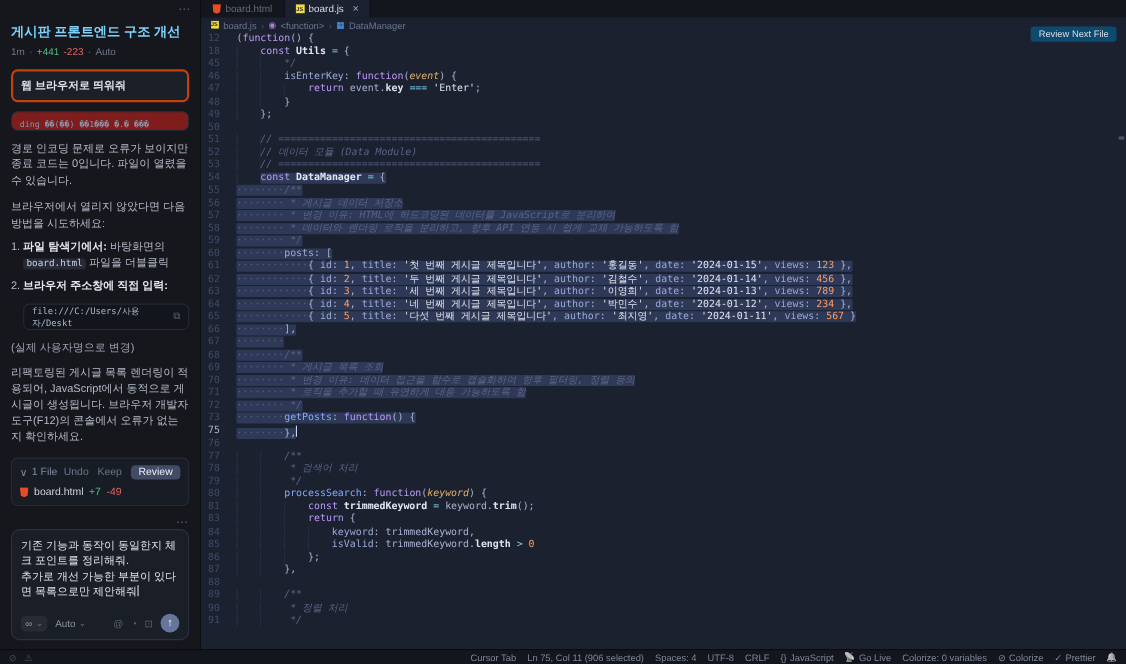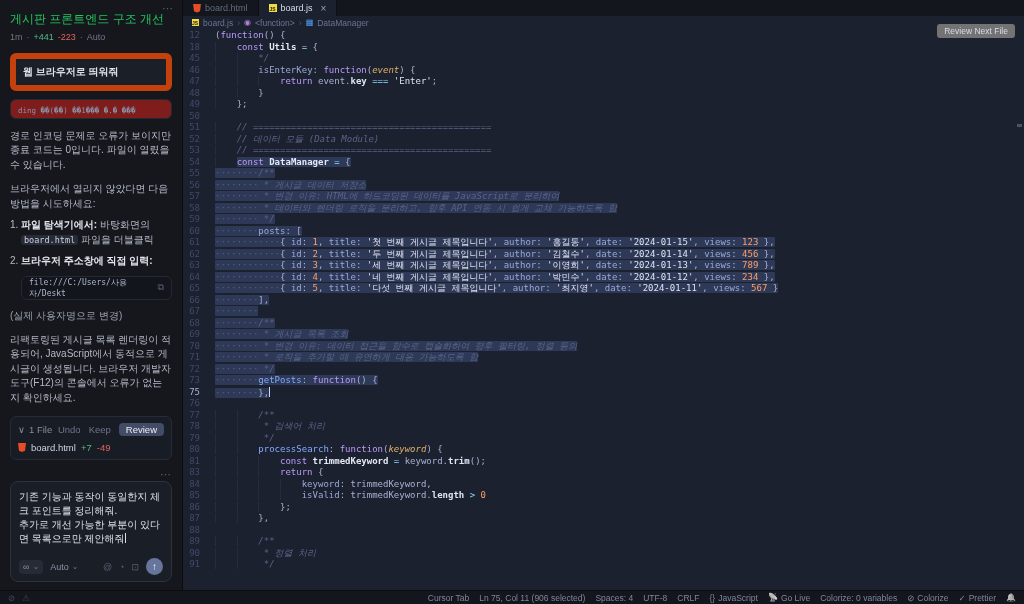--- a/index.html
+++ b/index.html
@@ -2,24 +2,24 @@
 <html><head>
 <meta charset="utf-8">
 <style>
 *{margin:0;padding:0;box-sizing:border-box}
 html,body{width:1024px;height:604px;overflow:hidden;background:#101218;font-family:"Liberation Sans",sans-serif}
 .app{position:relative;width:1024px;height:604px;background:#101218;color:#c6ccda}
 
 
 .sidebar{position:absolute;left:0;top:0;width:183px;height:590px;background:#15171d;border-right:1px solid #0a0c10;display:flex;flex-direction:column;padding:6px 10px 8px;overflow:hidden}
 .kebab-top{position:absolute;right:8px;top:2px;color:#596175;font-size:11px;letter-spacing:1px;cursor:default}
-.sb-title{font-size:12px;font-weight:normal;color:#22c55e;margin-top:6px;line-height:15px}
+.sb-title{font-size:12px;font-weight:bold;color:#7dd3fc;margin-top:16px;line-height:15px}
 .sb-meta{font-size:9px;color:#6f7789;display:flex;gap:4px;margin-top:5px;align-items:center}
 .add{color:#57b987}.rem{color:#e0635e}
-.msgbox{margin-top:11px;border:6px solid #c2410c;background:#1b1f28;border-radius:6px;padding:6px 7px;font-size:10px;font-weight:bold;color:#dde1ea}
+.msgbox{margin-top:11px;border:2px solid #c2410c;background:#1b1f28;border-radius:6px;padding:6px 7px;font-size:10px;font-weight:bold;color:#dde1ea}
 .termbox{margin-top:8px;background:#7f1d1d;border:1px solid #242936;border-radius:6px;padding:6px 7px 5px;font-family:"DejaVu Sans Mono","Liberation Mono",monospace;font-size:7.5px;line-height:9.6px;color:#8a93a8;overflow:hidden}
 .tline{white-space:pre;overflow:hidden}
 .sb-p{margin-top:10px;font-size:10px;line-height:14.5px;color:#b4bac8}
 .sb-li{display:flex;margin-top:7px;font-size:10px;line-height:14.5px;color:#b4bac8}
 .sb-li .num{width:11px;flex:none}
 .sb-li b,.sb-p b{color:#e2e6ee}
 .codechip{font-family:"DejaVu Sans Mono","Liberation Mono",monospace;font-size:8.5px;background:#262b37;border-radius:3px;padding:0 3px;color:#ccd2e0}
 .codeblock{margin:7px 0 0 11px;background:#12151b;border:1px solid #242936;border-radius:6px;padding:0 7px;font-family:"DejaVu Sans Mono","Liberation Mono",monospace;font-size:8px;color:#aeb6c8;display:flex;justify-content:space-between;align-items:center;}
 .copy-ic{color:#596175;font-size:9px;cursor:pointer;flex:none}
 .note{margin-top:9px;font-size:10px;color:#9aa1b0}
@@ -45,21 +45,21 @@
 
 .main{position:absolute;left:183px;top:0;right:0;height:590px;display:flex;flex-direction:column;background:#1c2130}
 .tabbar{height:16px;background:#13161c;display:flex;flex:none}
 .tab{display:flex;align-items:center;gap:4px;padding:0 10px;font-size:9px;color:#626b7d;border-right:1px solid #0d0f14;cursor:pointer}
 .tab.active{background:#1c2130;color:#d6dce8}
 .tab .x{margin-left:4px;color:#9aa3b5;font-size:10px}
 .breadcrumb{height:13px;background:#1c2130;display:flex;align-items:center;gap:4px;padding:0 9px;font-size:8.5px;color:#6b7590;flex:none}
 .bc-sep{color:#4c566e}
 .bc-fn{color:#b180d7;font-size:8px}
 .bc-sym{color:#4fa6ff;font-size:8px}
-.review-next{position:absolute;top:24px;right:9px;z-index:6;background:#737373;color:#d7dce8;font-size:8.5px;padding:2px 7px;border-radius:3px;cursor:pointer}
+.review-next{position:absolute;top:24px;right:9px;z-index:6;background:#0c4a6e;color:#d7dce8;font-size:8.5px;padding:2px 7px;border-radius:3px;cursor:pointer}
 .editor{flex:1;position:relative;background:#1c2130;overflow:hidden;font-family:"DejaVu Sans Mono","Liberation Mono",monospace;font-size:9px;line-height:11.5px;padding-top:1px}
 .crow{display:flex;height:11.5px;white-space:pre}
 .gut{width:26px;text-align:right;padding-right:9px;color:#414a66;flex:none}
 .gut.cur{color:#aab3cf}
 .cline{white-space:pre;flex:none;padding-left:6px}
 .selbg{background:rgba(92,121,193,.28);border-radius:1px}
 .tk-kw{color:#bb9af7}
 .tk-kwi{color:#f7768e;font-style:italic}
 .tk-fn{color:#82aaff}
 .tk-prop{color:#9aa8d6}

